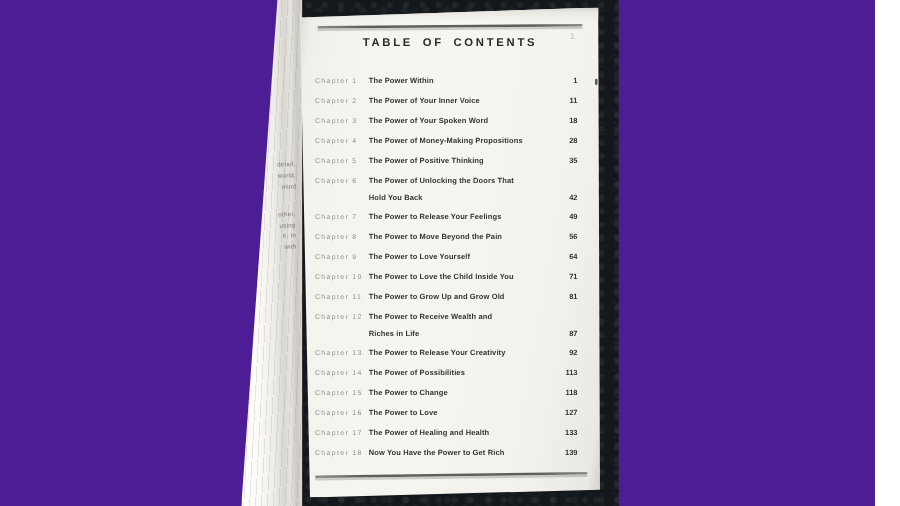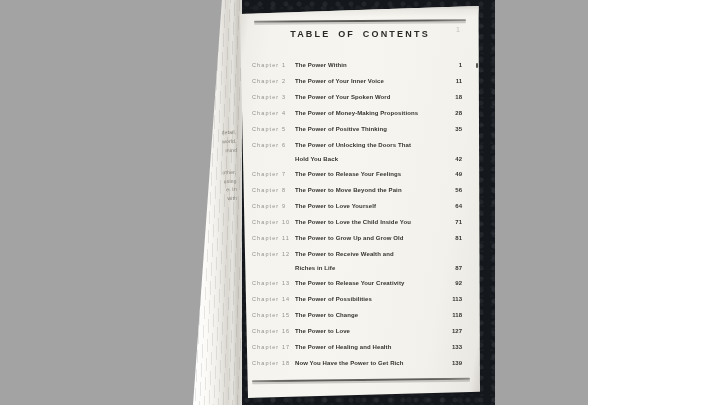--- a/index.html
+++ b/index.html
@@ -1,18 +1,18 @@
 <!DOCTYPE html>
 <html><head>
 <meta charset="utf-8">
 <style>
   html,body{margin:0;padding:0;background:#ffffff;}
   .stage{
-    position:relative;width:588px;height:405px;overflow:hidden;
-    background:#a3a3a3;
+    position:relative;width:700px;height:405px;overflow:hidden;
+    background:#4c1d95;
     font-family:"Liberation Sans","DejaVu Sans",sans-serif;
   }
   
   .cover{
     position:absolute;left:230px;top:0;width:265px;height:405px;
     background-color:#14171b;
     background-image:
       radial-gradient(circle at 4px 4px, rgba(80,86,94,.22) 0 2px, rgba(0,0,0,0) 3px),
       radial-gradient(circle at 9px 8px, rgba(70,76,84,.18) 0 2.2px, rgba(0,0,0,0) 3.4px),
       radial-gradient(circle at 2px 9px, rgba(60,66,74,.16) 0 1.6px, rgba(0,0,0,0) 2.6px);

